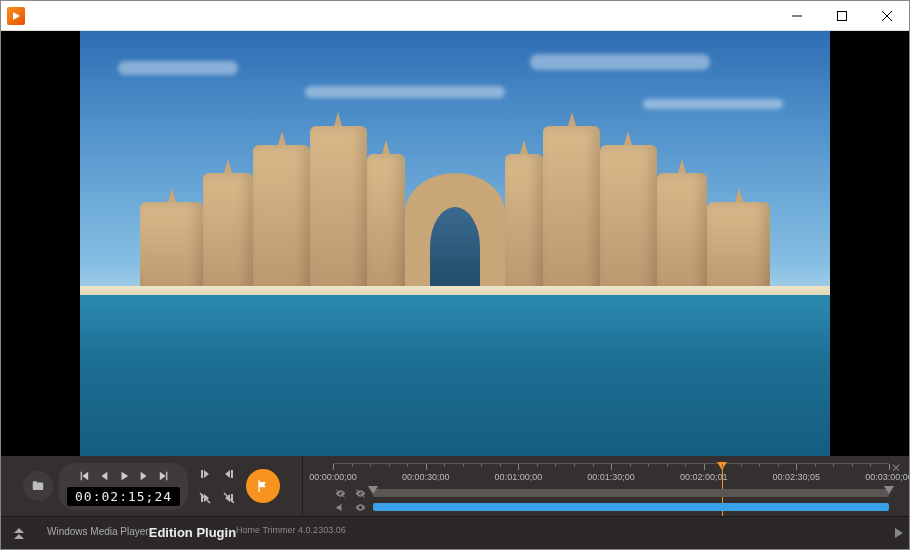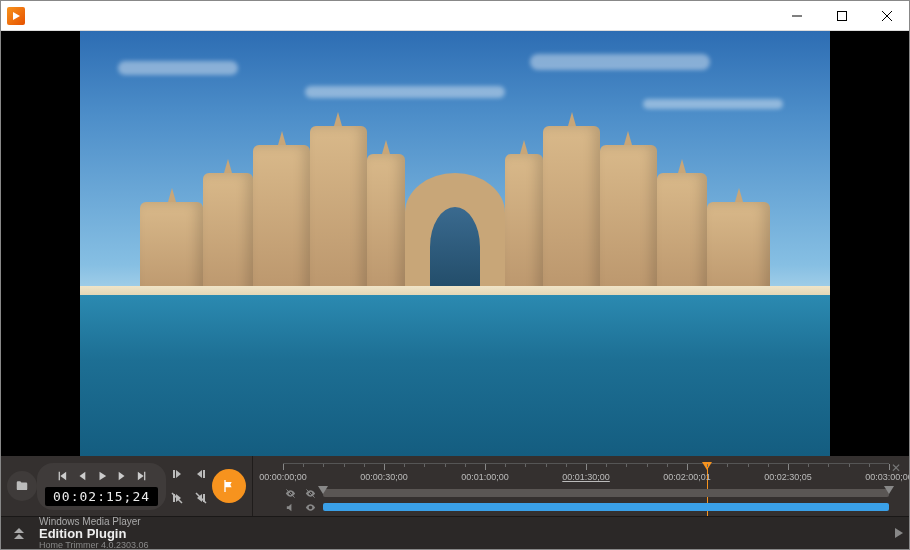--- a/index.html
+++ b/index.html
@@ -25,21 +25,21 @@
   .tower { position:absolute; bottom:0; background: linear-gradient(#d9b98a,#b8936a); border-top-left-radius:6px; border-top-right-radius:6px; box-shadow: inset -6px 0 12px rgba(0,0,0,.15); }
   .spire { position:absolute; bottom:100%; left:50%; transform:translateX(-50%); width:0; height:0; border-left:4px solid transparent; border-right:4px solid transparent; border-bottom:14px solid #c8a678; }
   .arch { position:absolute; bottom:0; left:42%; width:16%; height:70%; background:#c8a678; border-top-left-radius:50% 30%; border-top-right-radius:50% 30%; }
   .arch::after{content:"";position:absolute;left:25%;right:25%;top:25%;bottom:0;background:linear-gradient(#3a6a8f,#1d4661);border-top-left-radius:50% 40%;border-top-right-radius:50% 40%;}
   .clouds{position:absolute;top:4%;left:0;right:0;height:30%;opacity:.5;}
   .cloud{position:absolute;background:rgba(255,255,255,.8);border-radius:20px;filter:blur(2px);}
 
   
   .panel { height: 94px; background: #34302f; color: #ccc; font-size: 11px; position: relative; display: flex; flex-direction: column; }
   .panel-top { height: 60px; display: flex; align-items: center; }
-  .left-cluster { display: flex; align-items: center; padding: 0 6px; height: 100%; border-right: 1px solid #1f1c1b; }
+  .left-cluster { display: flex; align-items: center; padding: 0 22px; gap: 6px; height: 100%; border-right: 1px solid #1f1c1b; }
   .folder-btn { width: 30px; height: 30px; border-radius: 50%; background: #3f3b3a; display:flex; align-items:center; justify-content:center; cursor:pointer; }
   .folder-btn svg{width:14px;height:14px;fill:#bbb;}
   .transport-block { background:#3f3b3a; border-radius:16px; padding:4px 8px; display:flex; flex-direction:column; align-items:center; gap:2px; }
   .transport-row { display:flex; gap:2px; }
   .t-btn { width:18px; height:18px; display:flex; align-items:center; justify-content:center; cursor:pointer; border-radius:3px; }
   .t-btn svg{width:10px;height:10px;fill:#ccc;}
   .timecode { background:#000; color:#eee; font-family:Consolas,monospace; font-size:13px; padding:2px 8px; border-radius:2px; letter-spacing:1px; }
   .marker-grid { display:grid; grid-template-columns:repeat(2,22px); grid-template-rows:repeat(2,22px); gap:2px; }
   .m-btn { display:flex; align-items:center; justify-content:center; cursor:pointer; border-radius:3px; }
   .m-btn svg{width:12px;height:12px;fill:#bbb;}
@@ -60,21 +60,21 @@
   .clip-in, .clip-out { position:absolute; top:-3px; width:0;height:0;border-left:5px solid transparent;border-right:5px solid transparent;}
   .clip-in{left:-5px;border-top:8px solid #888;}
   .clip-out{right:-5px;border-top:8px solid #888;}
   .playhead { position:absolute; top:0; bottom:-32px; width:1px; background:#f7931e; }
   .playhead::before{content:"";position:absolute;top:-2px;left:-5px;width:0;height:0;border-left:5px solid transparent;border-right:5px solid transparent;border-top:8px solid #f7931e;}
 
   
   .infobar { height:34px; background:#2b2827; border-top:1px solid #1a1817; display:flex; align-items:center; padding:0 8px; gap:10px; position:relative; }
   .collapse-btn { width:20px; display:flex; flex-direction:column; align-items:center; gap:1px; cursor:pointer; }
   .collapse-btn svg{width:10px;height:5px;fill:#aaa;}
-  .info-text { display:flex; flex-direction:column; line-height:1.1; }
+  .info-text { display:flex; line-height:1.1;margin-left:8px; }
   .info-line1{font-size:10px;color:#aaa;}
   .info-line2{font-size:13px;color:#eee;font-weight:600;}
   .info-line3{font-size:9px;color:#888;}
   .scroll-right{position:absolute;right:6px;top:50%;transform:translateY(-50%);cursor:pointer;}
   .scroll-right svg{width:8px;height:10px;fill:#888;}
 </style>
 </head>
 <body>
 
 <div class="titlebar">
@@ -237,21 +237,21 @@
           <div class="tick minor" style="left: 23.3333%;"></div>
           <div class="tick minor" style="left: 26.6667%;"></div>
           <div class="tick minor" style="left: 30%;"></div>
           <div class="tick" style="left: 33.3333%;"></div>
           <div class="tick-label" style="left: 33.3333%;">00:01:00;00</div>
           <div class="tick minor" style="left: 36.6667%;"></div>
           <div class="tick minor" style="left: 40%;"></div>
           <div class="tick minor" style="left: 43.3333%;"></div>
           <div class="tick minor" style="left: 46.6667%;"></div>
           <div class="tick" style="left: 50%;"></div>
-          <div class="tick-label" style="left: 50%; text-decoration: underline;">00:01:30;00</div>
+          <div class="tick-label" style="left: 50%;">00:01:30;00</div>
           <div class="tick minor" style="left: 53.3333%;"></div>
           <div class="tick minor" style="left: 56.6667%;"></div>
           <div class="tick minor" style="left: 60%;"></div>
           <div class="tick minor" style="left: 63.3333%;"></div>
           <div class="tick" style="left: 66.6667%;"></div>
           <div class="tick-label" style="left: 66.6667%;">00:02:00;01</div>
           <div class="tick minor" style="left: 70%;"></div>
           <div class="tick minor" style="left: 73.3333%;"></div>
           <div class="tick minor" style="left: 76.6667%;"></div>
           <div class="tick minor" style="left: 80%;"></div>

